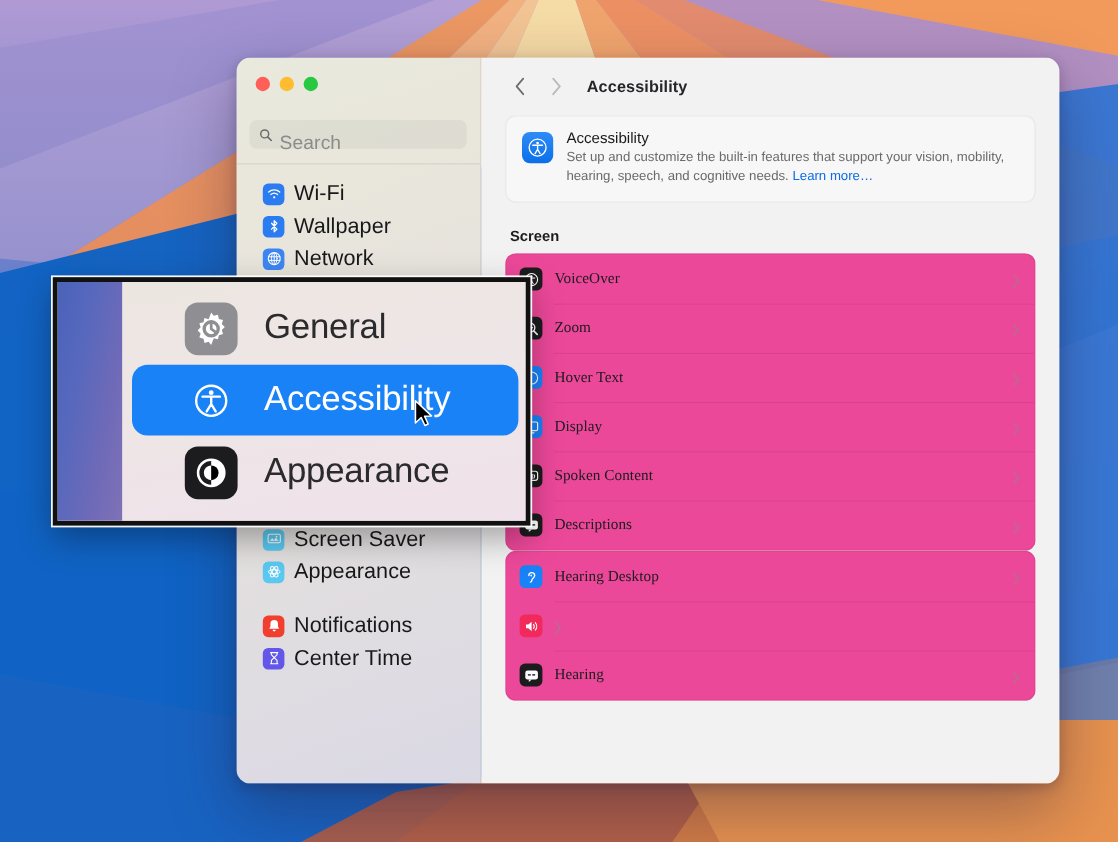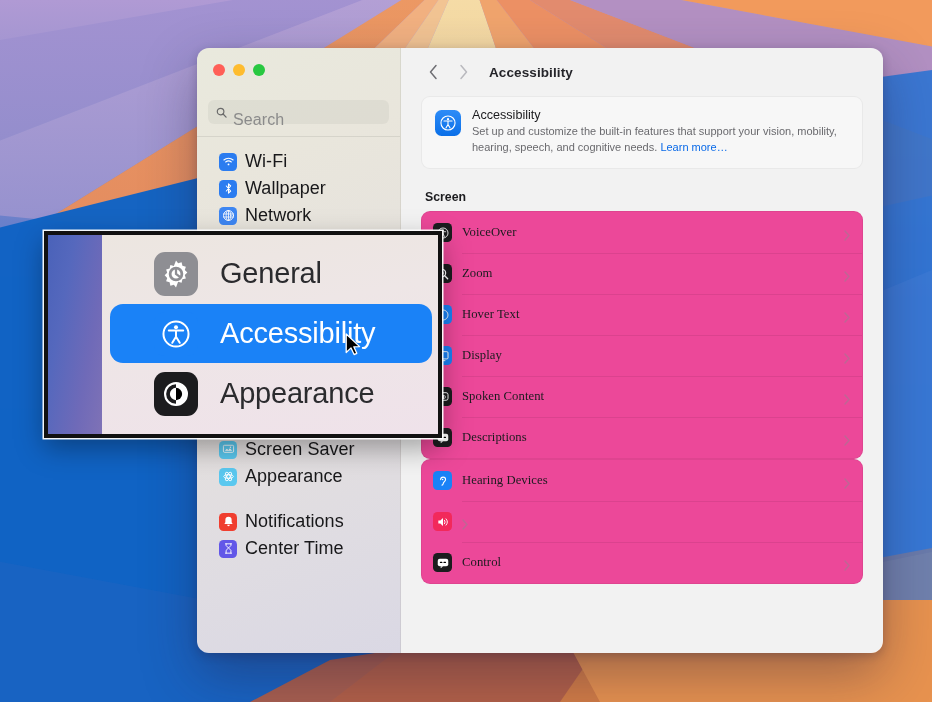--- a/index.html
+++ b/index.html
@@ -584,21 +584,21 @@
             </div>
           </div>
           <div class="list-card">
             <div class="row">
               <span class="row-icon" style="background: rgb(26, 130, 247);">
                 <svg width="14" height="14" viewBox="0 0 24 24">
                   <path d="M8 9.6a4.2 4.2 0 1 1 8.4 0c0 2.6-2.2 3.4-3.4 5.2-.9 1.3-.4 4.2-2.8 4.2" stroke="#fff" fill="none" stroke-linecap="round" stroke-linejoin="round" stroke-width="1.9"></path>
                   <circle cx="11.4" cy="9.6" r="1.3" fill="#fff"></circle>
                 </svg>
               </span>
-              <span class="row-label">Hearing Devices</span>
+              <span class="row-label">Hearing Desktop</span>
               <span class="row-chev"><svg width="6" height="11" viewBox="0 0 6 11">
                   <polyline points="1,1 5,5.5 1,10" fill="none" stroke="#8a8a8f" stroke-width="1.5" stroke-linecap="round" stroke-linejoin="round"></polyline>
                 </svg></span>
             </div>
             <div class="row">
               <span class="row-icon" style="background: rgb(242, 41, 91);">
                 <svg width="14" height="14" viewBox="0 0 24 24">
                   <path d="M4 9.4h3.4L12 5.2v13.6L7.4 14.6H4Z" fill="#fff"></path>
                   <path d="M14.6 9a4.6 4.6 0 0 1 0 6M17.2 6.6a8 8 0 0 1 0 10.8" stroke="#fff" fill="none" stroke-linecap="round" stroke-linejoin="round" stroke-width="1.6"></path>
                 </svg>
@@ -611,21 +611,21 @@
               <span class="row-icon" style="background: rgb(28, 28, 30);">
                 <svg width="14" height="14" viewBox="0 0 24 24">
                   <rect x="3" y="4.6" width="18" height="13" rx="3.4" fill="#fff"></rect>
                   <path d="M8 17.6 L8 21.2 L12.4 17.6Z" fill="#fff"></path>
                   <g fill="#000">
                     <rect x="6.6" y="10" width="4.4" height="1.9" rx="0.9"></rect>
                     <rect x="12.8" y="10" width="4.4" height="1.9" rx="0.9"></rect>
                   </g>
                 </svg>
               </span>
-              <span class="row-label">Control</span>
+              <span class="row-label">Hearing</span>
               <span class="row-chev"><svg width="6" height="11" viewBox="0 0 6 11">
                   <polyline points="1,1 5,5.5 1,10" fill="none" stroke="#8a8a8f" stroke-width="1.5" stroke-linecap="round" stroke-linejoin="round"></polyline>
                 </svg></span>
             </div>
           </div>
         </div>
     </div>
   </div>
 </div>
 

